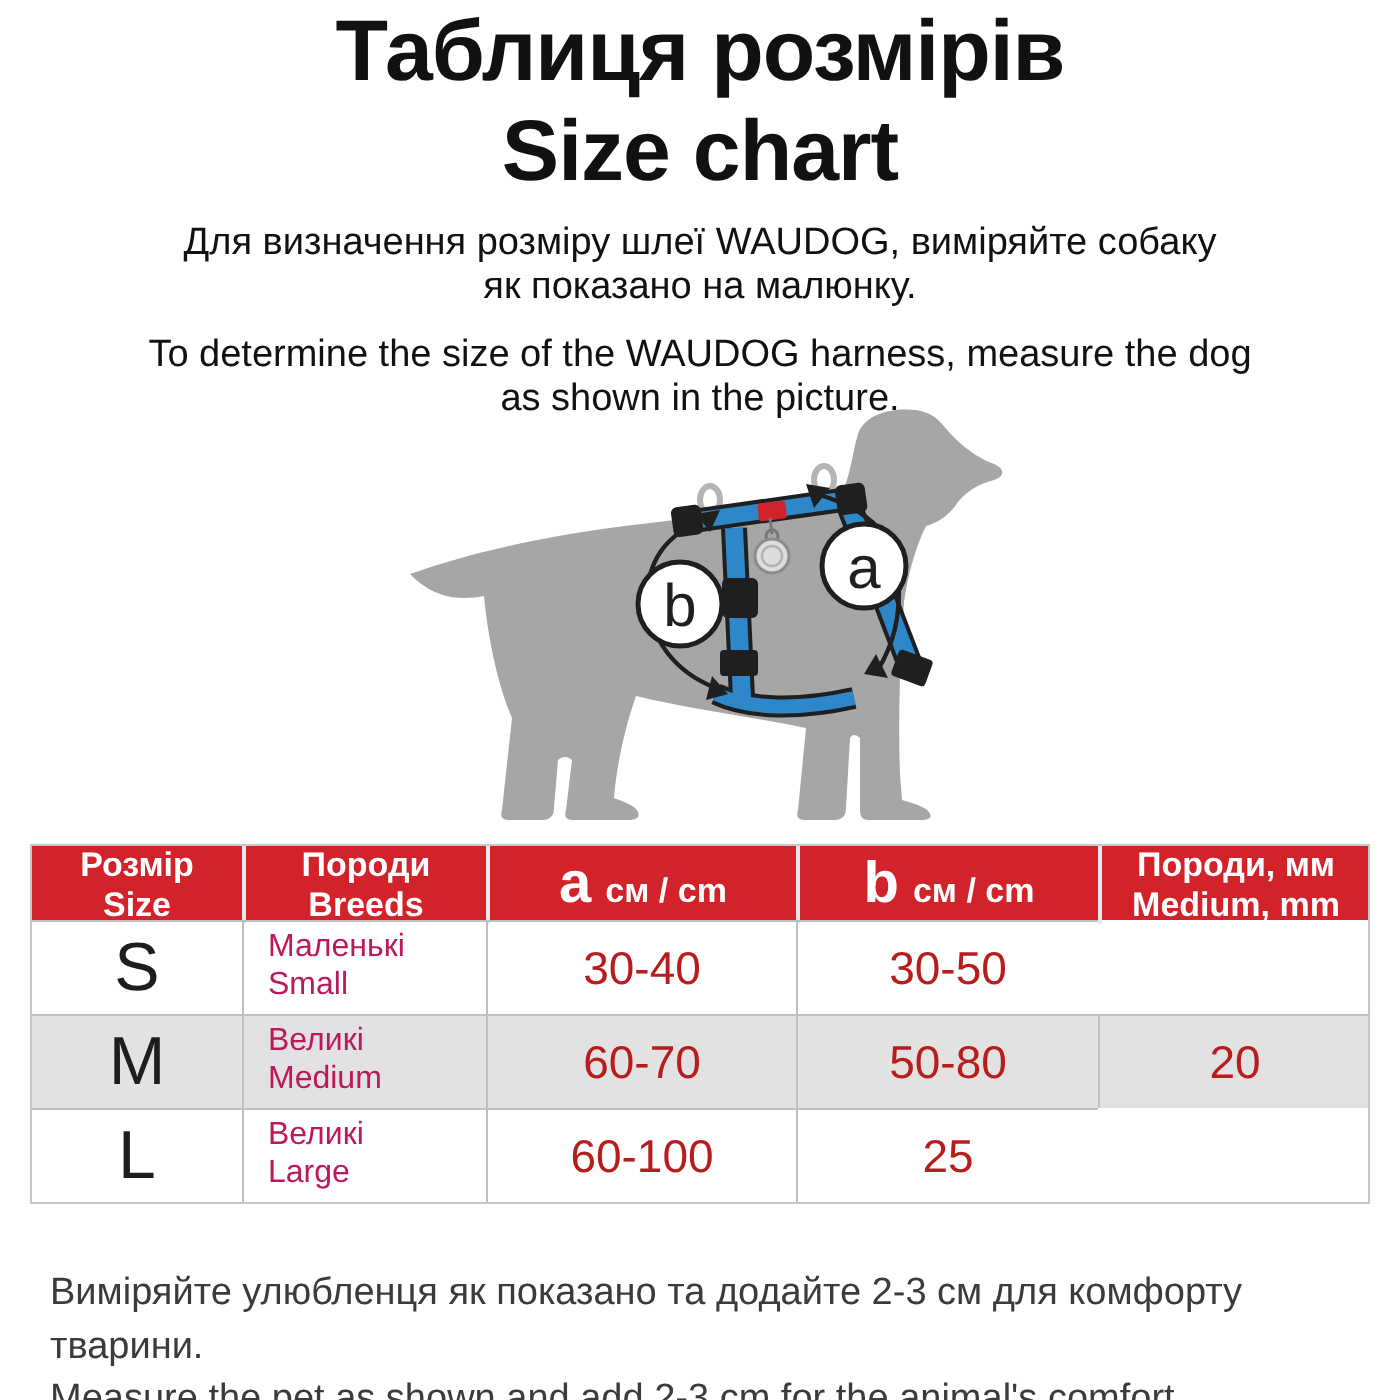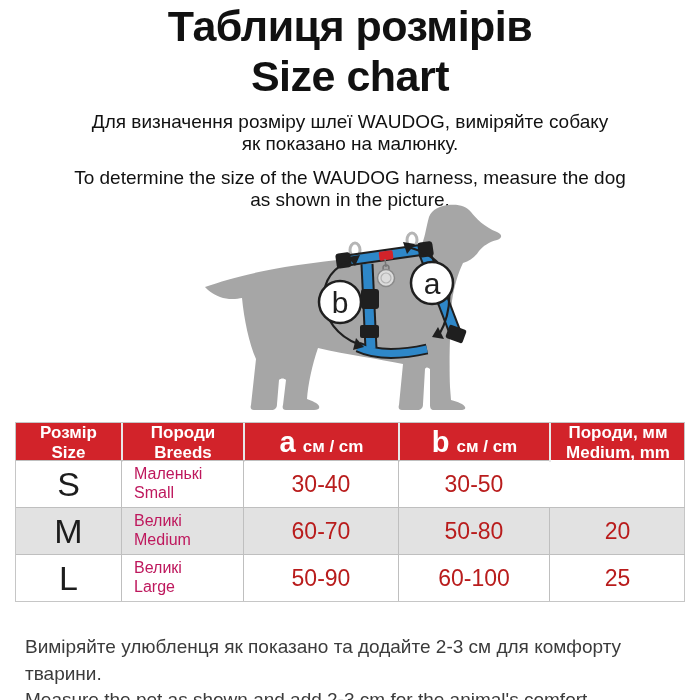--- a/index.html
+++ b/index.html
@@ -194,21 +194,20 @@
       <div class="td">50-80</div>
       <div class="td">20</div>
     </div>
 
     <div class="trow">
       <div class="td size-letter">L</div>
       <div class="td breeds">
         <span>Великі</span>
         <span>Large</span>
       </div>
-      <div class="td">50-90</div>
       <div class="td">60-100</div>
       <div class="td">25</div>
     </div>
   </div>
 
   <div class="footer">
     <div>Виміряйте улюбленця як показано та додайте 2-3 см для комфорту тварини.</div>
     <div>Measure the pet as shown and add 2-3 cm for the animal's comfort.</div>
   </div>
 

